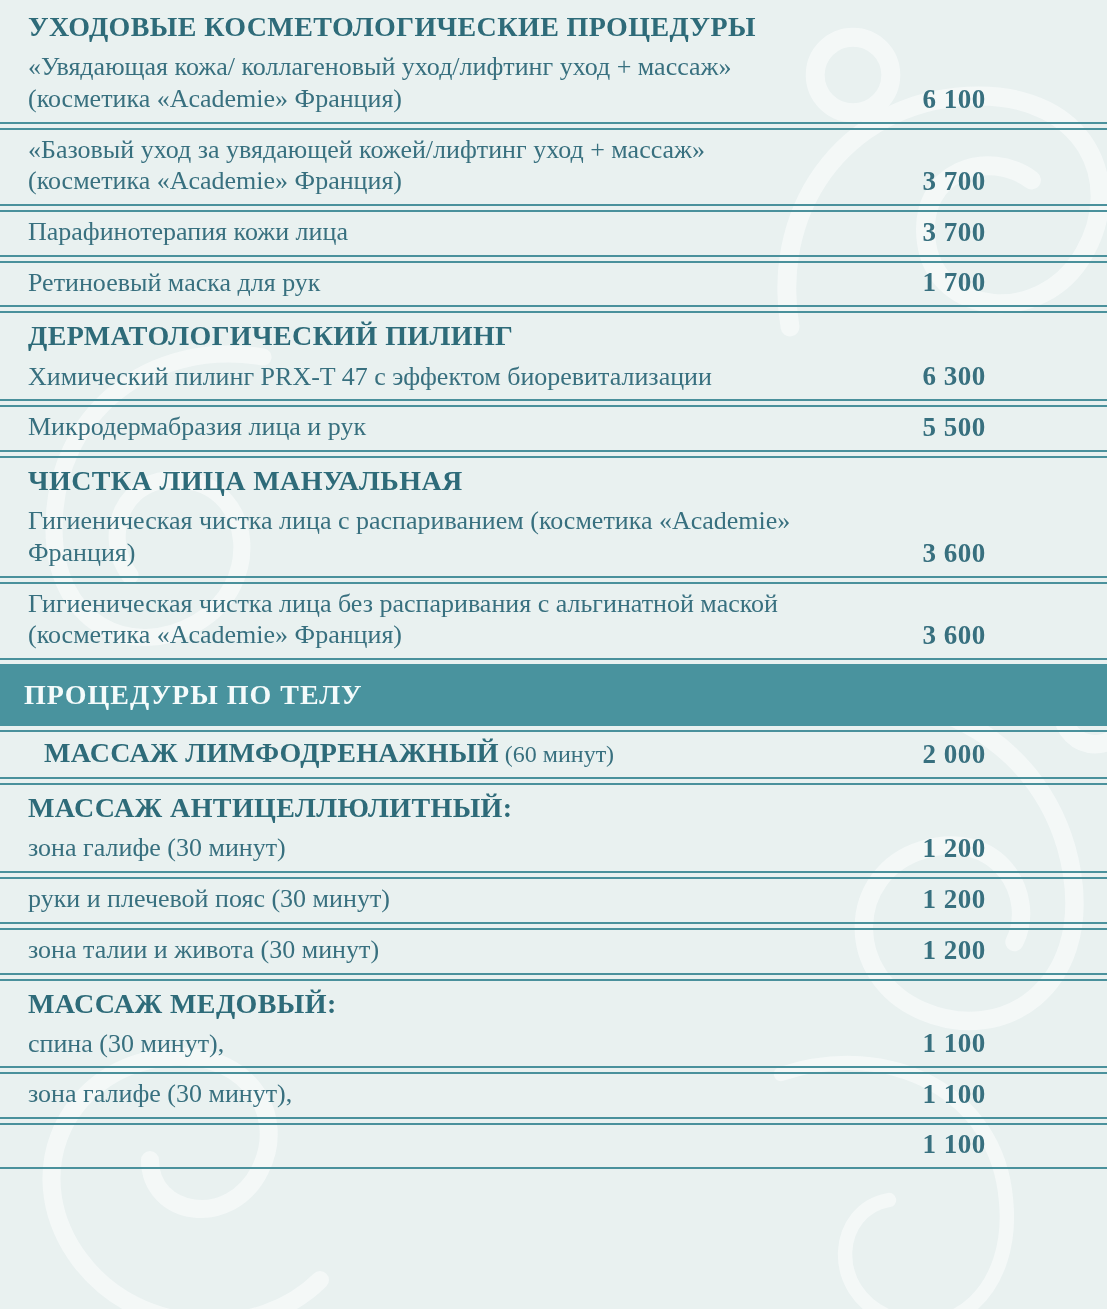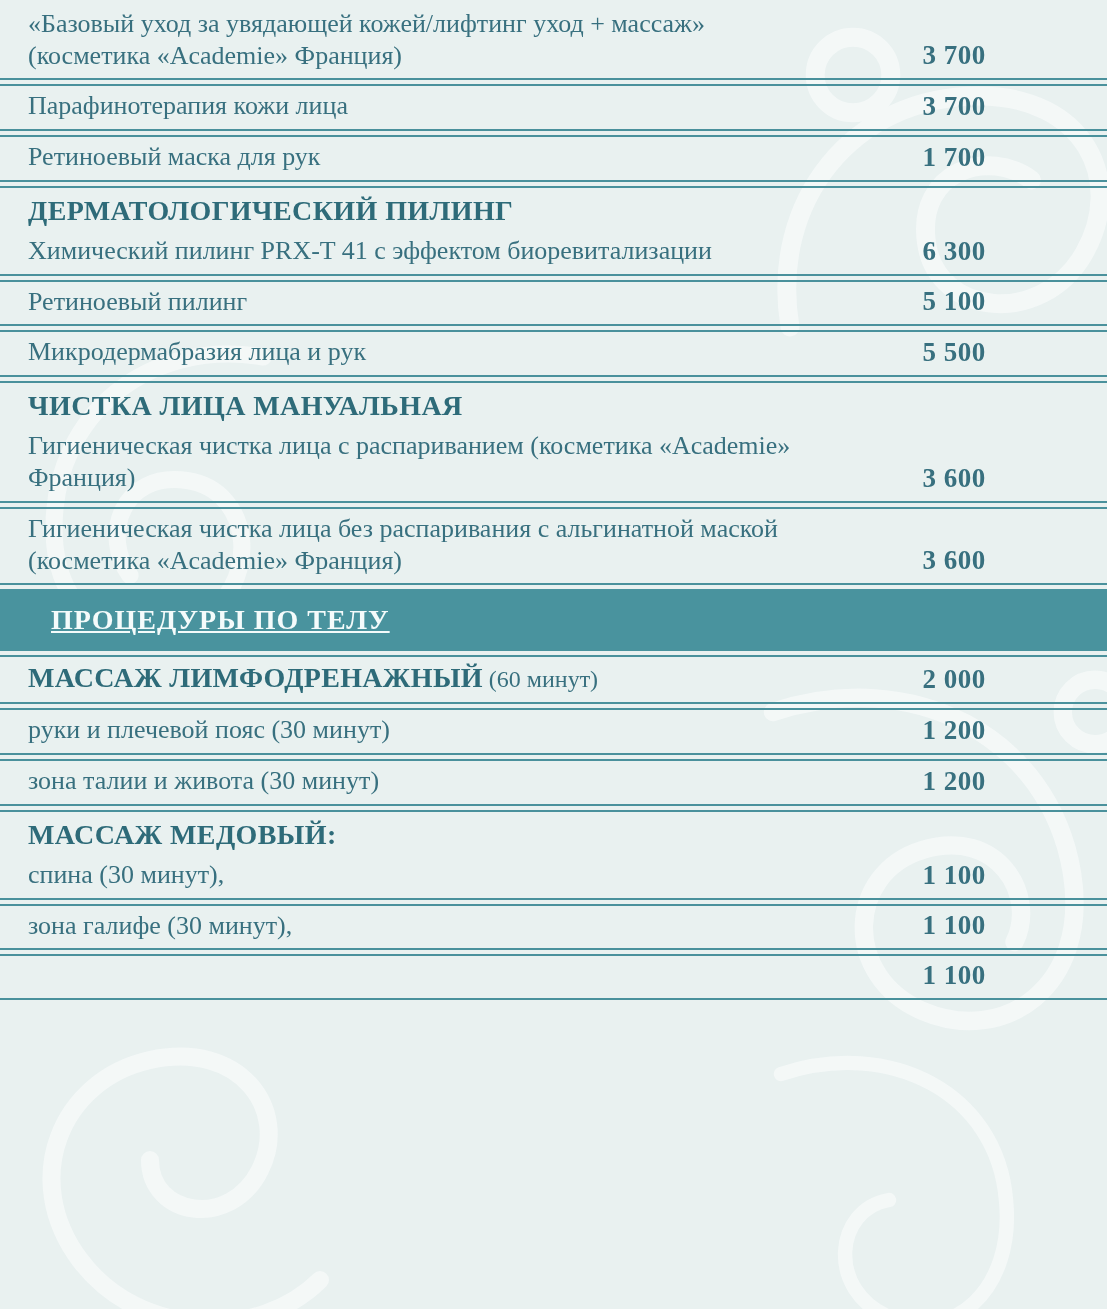--- a/index.html
+++ b/index.html
@@ -64,38 +64,38 @@
     color:var(--header-text);
     margin:2px 0 7px 0;
     white-space:nowrap;
   }
   .caps{
     font-weight:bold;
     font-size:28px;
     letter-spacing:.3px;
     color:var(--header-text);
     white-space:pre-line;
+    margin-left:16px;
   }
   .sub{
     font-size:24px;
     white-space:pre-line;
   }
   .txt{
     display:block;
     white-space:pre-line;
   }
   td.band{
     background:var(--band-bg);
     border-color:var(--band-bg);
     color:var(--band-text);
     font-weight:bold;
     font-size:28px;
     letter-spacing:1px;
-    padding:13px 10px 13px 51px;
-    text-decoration:underline;
+    padding:13px 10px 13px 24px;
   }
 </style>
 </head>
 <body>
 
 <div class="bg-pattern">
   <svg width="420" height="420" style="top:-30px;right:-40px" viewBox="0 0 200 200" fill="none" stroke="#ffffff" stroke-width="9" stroke-linecap="round">
     <path d="M30,170 C20,110 60,60 120,60 C170,60 190,100 170,135 C150,170 100,165 95,130 C90,95 125,85 145,100"></path>
     <circle cx="60" cy="50" r="18"></circle>
   </svg>
@@ -111,49 +111,51 @@
   </svg>
   <svg width="360" height="360" style="top:1020px;right:20px" viewBox="0 0 200 200" fill="none" stroke="#ffffff" stroke-width="8" stroke-linecap="round">
     <path d="M30,30 C90,10 150,40 155,100 C160,150 125,180 90,165 C55,150 60,105 90,100"></path>
   </svg>
 </div>
 
 <table class="price-table">
   <tbody>
       <tr>
         <td class="name">
+          <span class="hdr">УХОДОВЫЕ КОСМЕТОЛОГИЧЕСКИЕ ПРОЦЕДУРЫ</span>
+          <span class="txt">«Увядающая кожа/ коллагеновый уход/лифтинг уход + массаж»
+(косметика «Academie» Франция)</span>
+        </td>
+        <td class="price">6 100</td>
+      </tr>
+      <tr>
+        <td class="name">
           <span class="txt">«Базовый уход за увядающей кожей/лифтинг уход + массаж»
 (косметика «Academie» Франция)</span>
         </td>
         <td class="price">3 700</td>
       </tr>
       <tr>
         <td class="name">
           <span class="txt">Парафинотерапия кожи лица</span>
         </td>
         <td class="price">3 700</td>
       </tr>
       <tr>
         <td class="name">
           <span class="txt">Ретиноевый маска для рук</span>
         </td>
         <td class="price">1 700</td>
       </tr>
       <tr>
         <td class="name">
           <span class="hdr">ДЕРМАТОЛОГИЧЕСКИЙ ПИЛИНГ</span>
-          <span class="txt">Химический пилинг PRX-T 41 с эффектом биоревитализации</span>
+          <span class="txt">Химический пилинг PRX-T 47 с эффектом биоревитализации</span>
         </td>
         <td class="price">6 300</td>
-      </tr>
-      <tr>
-        <td class="name">
-          <span class="txt">Ретиноевый пилинг</span>
-        </td>
-        <td class="price">5 100</td>
       </tr>
       <tr>
         <td class="name">
           <span class="txt">Микродермабразия лица и рук</span>
         </td>
         <td class="price">5 500</td>
       </tr>
       <tr>
         <td class="name">
           <span class="hdr">ЧИСТКА ЛИЦА МАНУАЛЬНАЯ</span>
@@ -168,20 +170,27 @@
 (косметика «Academie» Франция)</span>
         </td>
         <td class="price">3 600</td>
       </tr>
       <tr>
         <td class="band" colspan="2">ПРОЦЕДУРЫ ПО ТЕЛУ</td>
       </tr>
       <tr>
         <td class="name"><span class="caps">МАССАЖ  ЛИМФОДРЕНАЖНЫЙ</span><span class="sub"> (60 минут)</span></td>
         <td class="price">2 000</td>
+      </tr>
+      <tr>
+        <td class="name">
+          <span class="hdr">МАССАЖ  АНТИЦЕЛЛЮЛИТНЫЙ:</span>
+          <span class="txt">зона галифе (30 минут)</span>
+        </td>
+        <td class="price">1 200</td>
       </tr>
       <tr>
         <td class="name">
           <span class="txt">руки и плечевой пояс (30 минут)</span>
         </td>
         <td class="price">1 200</td>
       </tr>
       <tr>
         <td class="name">
           <span class="txt">зона талии и живота (30 минут)</span>

